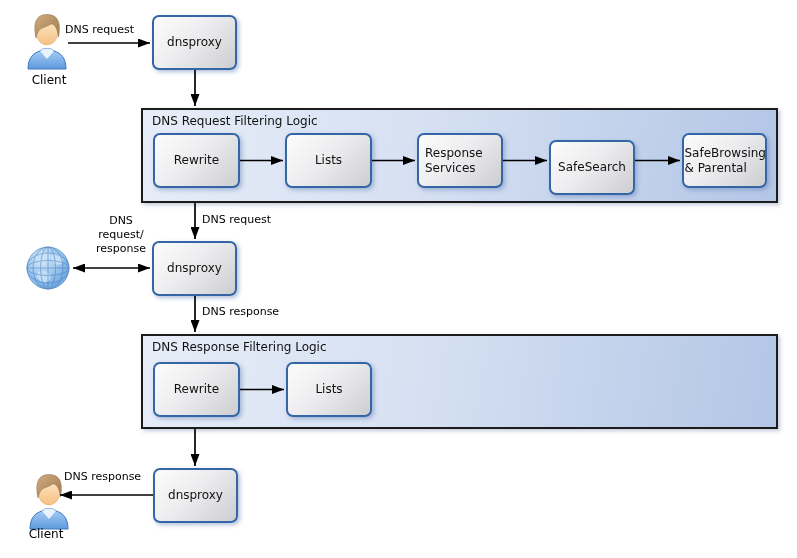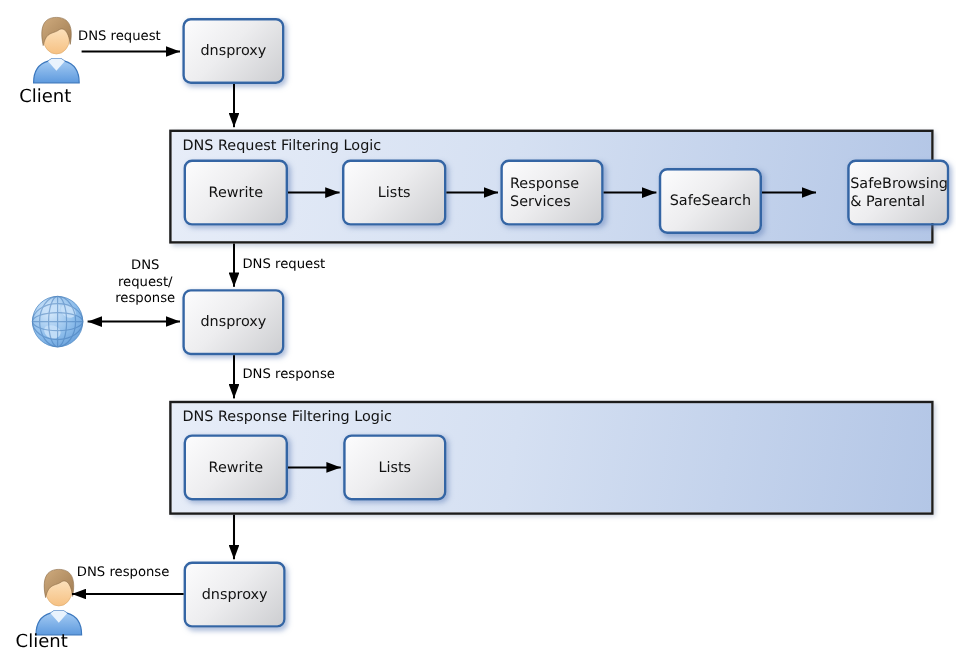--- a/index.html
+++ b/index.html
@@ -26,22 +26,22 @@
   }
   .container-title {
     position:absolute; left:9px; top:4px;
     font-size:12px; color:#111; white-space:nowrap;
   }
   .edge-label {
     position:absolute; font-size:11px; color:#000;
     white-space:pre-line; line-height:14px; z-index:4;
   }
   .actor-label {
-    position:absolute; font-size:15px; color:#000;
-    text-align:left; line-height:14px; z-index:4;
+    position:absolute; font-size:12px; color:#000;
+    text-align:center; line-height:14px; z-index:4;
   }
   .icon { position:absolute; z-index:2; }
   svg.arrows { position:absolute; left:0; top:0; z-index:3; pointer-events:none; }
   svg.arrows line { stroke:#000; stroke-width:1.7; }
 </style>
 </head>
 <body>
 
 <div class="canvas">
 
@@ -79,21 +79,21 @@
   </div>
   <div class="node" style="left:285px;top:133px;width:87px;height:55px;">
     <span>Lists</span>
   </div>
   <div class="node" style="left:417px;top:133px;width:86px;height:55px;">
     <span style="display:block;width:70px;">Response Services</span>
   </div>
   <div class="node" style="left:549px;top:140px;width:86px;height:55px;">
     <span>SafeSearch</span>
   </div>
-  <div class="node" style="left:682px;top:133px;width:85px;height:55px;margin-left:24px;">
+  <div class="node" style="left:682px;top:133px;width:85px;height:55px;">
     <span style="display:block;width:80px;">SafeBrowsing &amp; Parental</span>
   </div>
 
   <div class="node" style="left:152px;top:241px;width:85px;height:55px;">
     <span>dnsproxy</span>
   </div>
 
   <svg class="icon" style="left:26px;top:246px;" width="44" height="44" viewBox="0 0 44 44">
     <defs>
       <radialGradient id="gGlobe" cx="0.35" cy="0.3" r="0.95">

